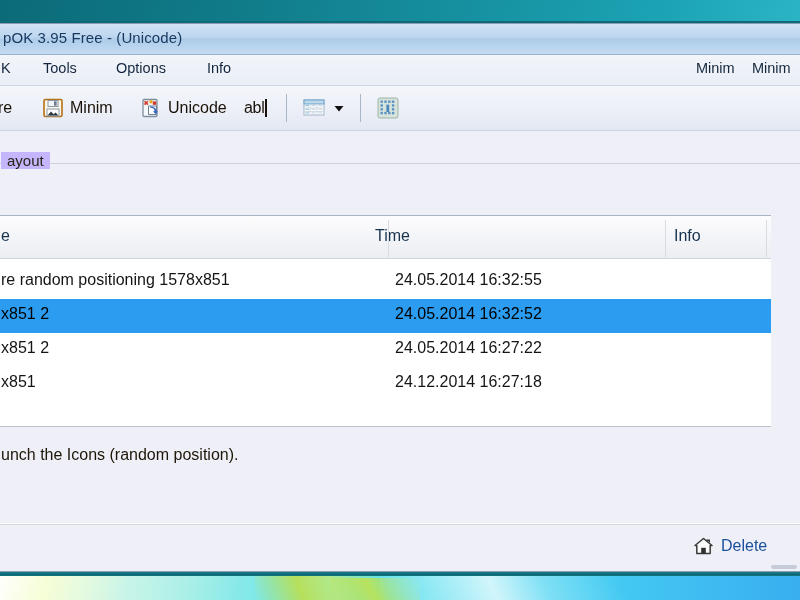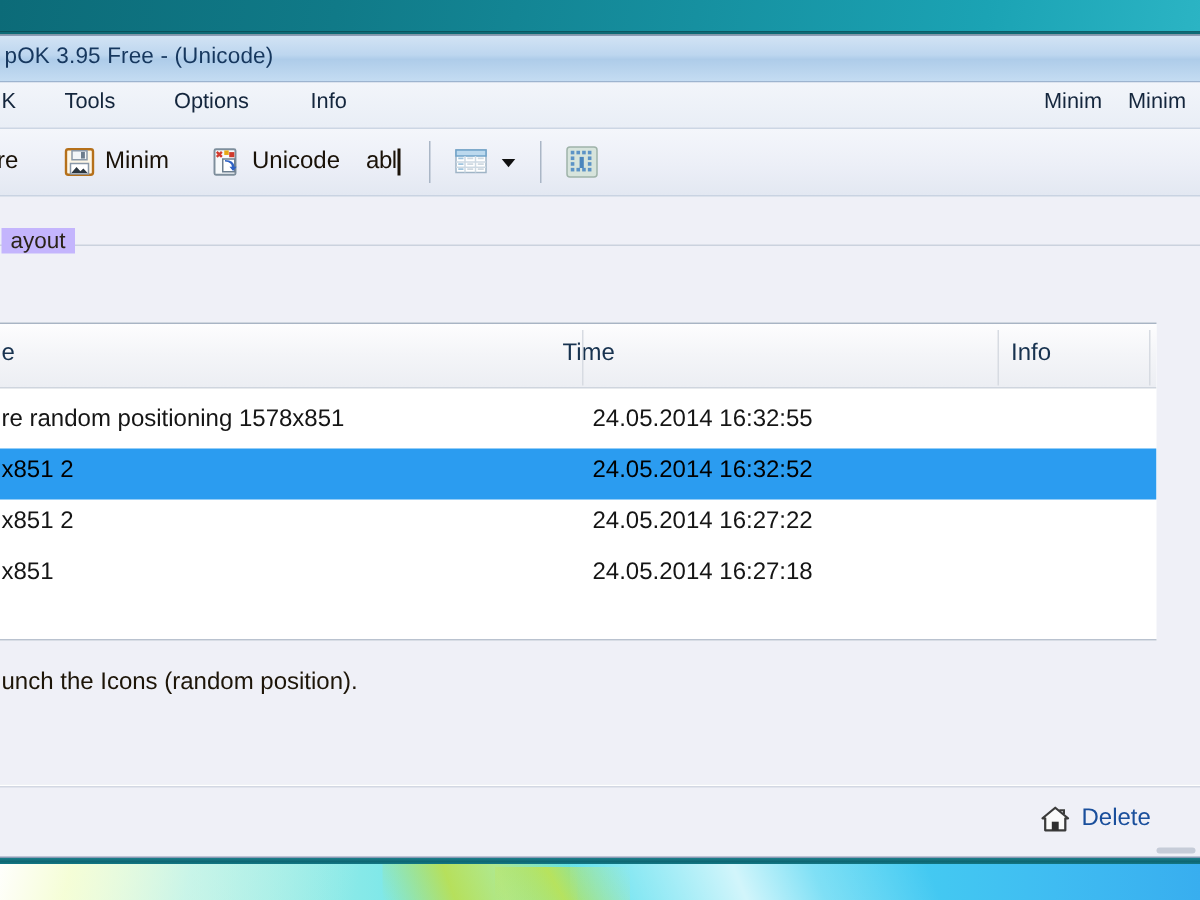--- a/index.html
+++ b/index.html
@@ -419,21 +419,21 @@
         <div class="cell" style="left:430px">24.05.2014 16:32:52</div>
       </div>
 
       <div class="list-row" style="top:117px">
         <div class="cell" style="left:36px">x851 2</div>
         <div class="cell" style="left:430px">24.05.2014 16:27:22</div>
       </div>
 
       <div class="list-row" style="top:151px">
         <div class="cell" style="left:36px">x851</div>
-        <div class="cell" style="left:430px">24.05.2014 16:27:18</div>
+        <div class="cell" style="left:430px">24.12.2014 16:27:18</div>
       </div>
 
     </div>
 
     <div id="description" style="left:36px">unch the Icons (random position).</div>
   </div>
 
   <div id="footer-sep"></div>
 
   <div id="footer-link">

